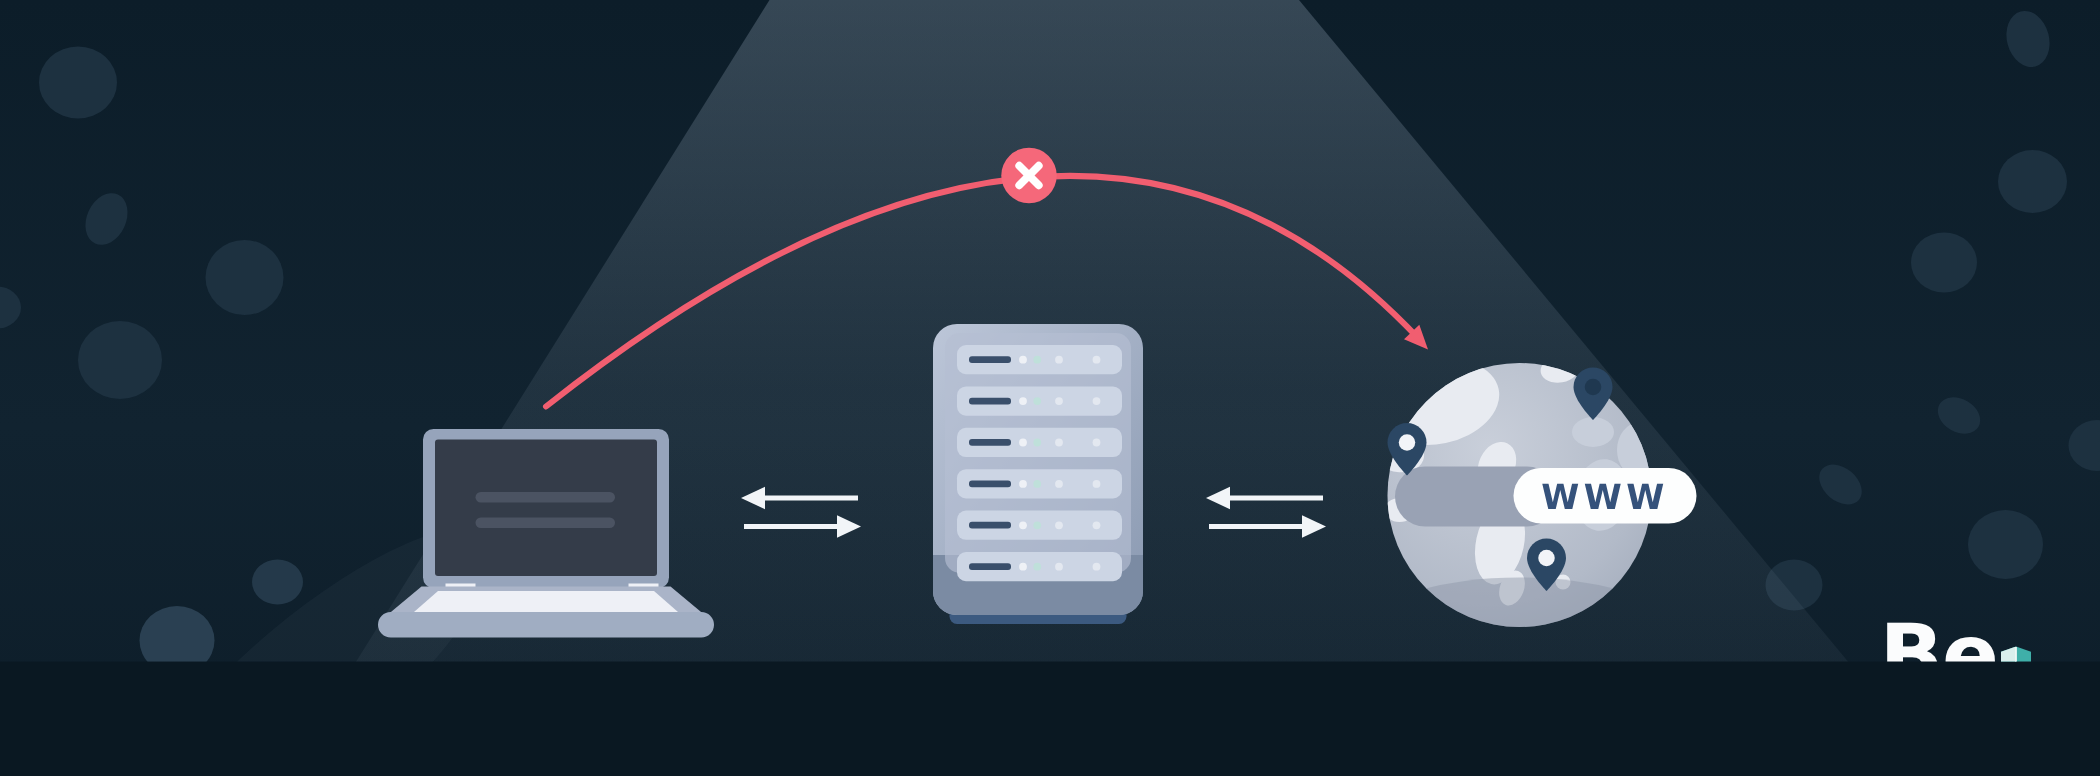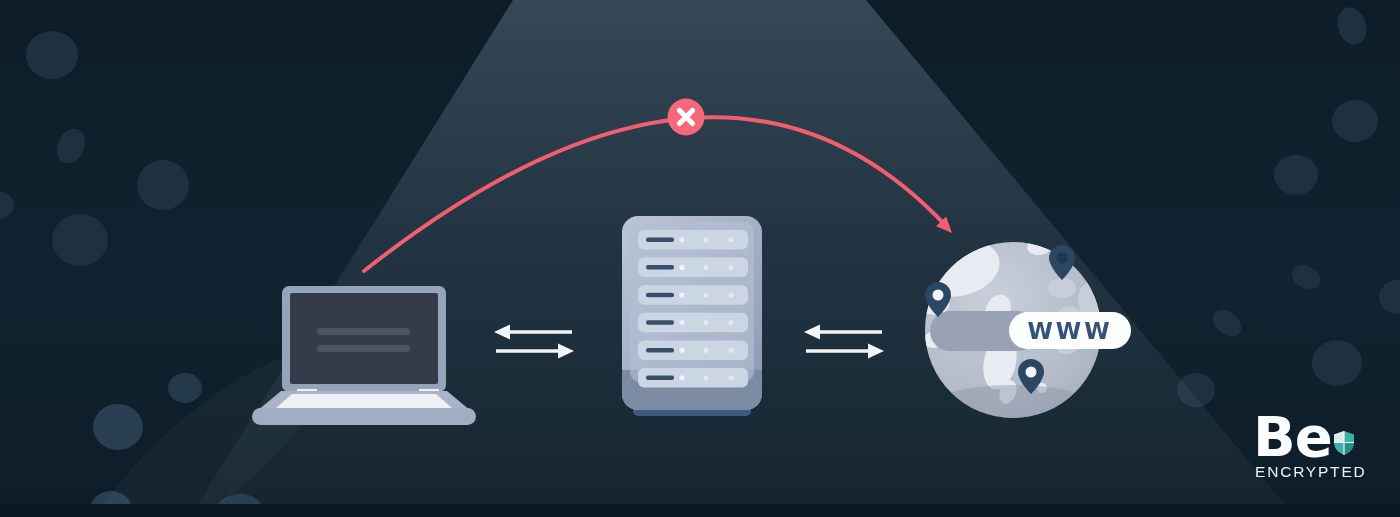--- a/index.html
+++ b/index.html
@@ -1,17 +1,17 @@
 <!DOCTYPE html>
 <html style="--background-top: #0c1d29; --background-mid: #112330; --background-bottom: #0d1d29; --blob: #1d3140; --beam: #98aabc; --accent-pink: #f15e70; --badge-pink: #f5687a; --arrow-white: #f2f5f8; --navy-text: #35527b; --teal: #3fafa9; --device-frame: #96a4bb; --screen-dark: #343c49; --server-body: #9aa8be; --server-slot: #ccd5e4; --globe-base: #b5bcca; --continent-light: #e8ebf1; --continent-mid: #c7ceda; --pin-navy: #2b4764; --logo-white: #fbfcfd;"><head>
 <meta charset="utf-8">
 <style>
   html,body{margin:0;padding:0;background:#0a1822;}
   .stage{
-    position:relative;width:1400px;height:504px;overflow:hidden;
+    position:relative;width:1400px;height:441px;overflow:hidden;
     font-family:"Liberation Sans",sans-serif;
   }
   .stage svg{display:block;width:1400px;height:517px;}
   .arc-line{stroke:var(--accent-pink,#f15e70);}
   .arc-head{fill:var(--accent-pink,#f15e70);}
   .badge-circle{fill:var(--badge-pink,#f5687a);}
   .badge-x{stroke:#ffffff;}
   .arrow-shaft{stroke:var(--arrow-white,#f2f5f8);}
   .arrow-head{fill:var(--arrow-white,#f2f5f8);}
   .www-text{

